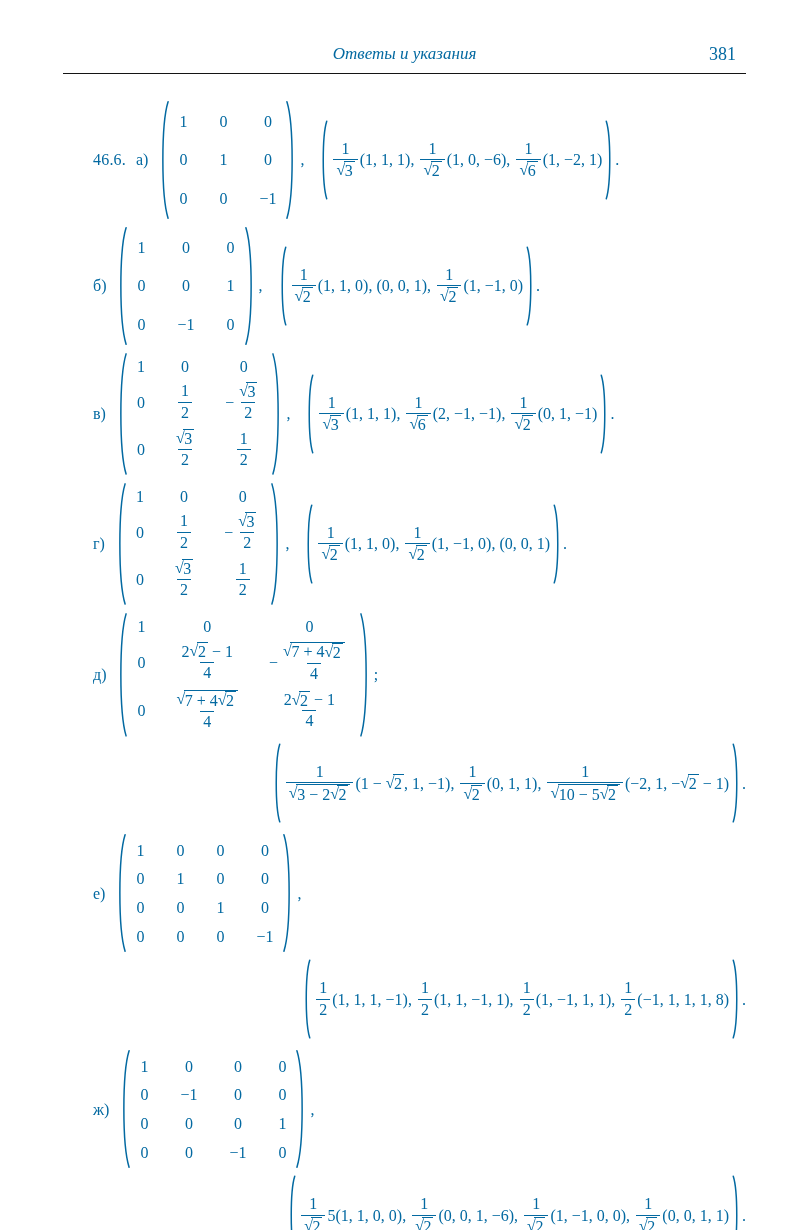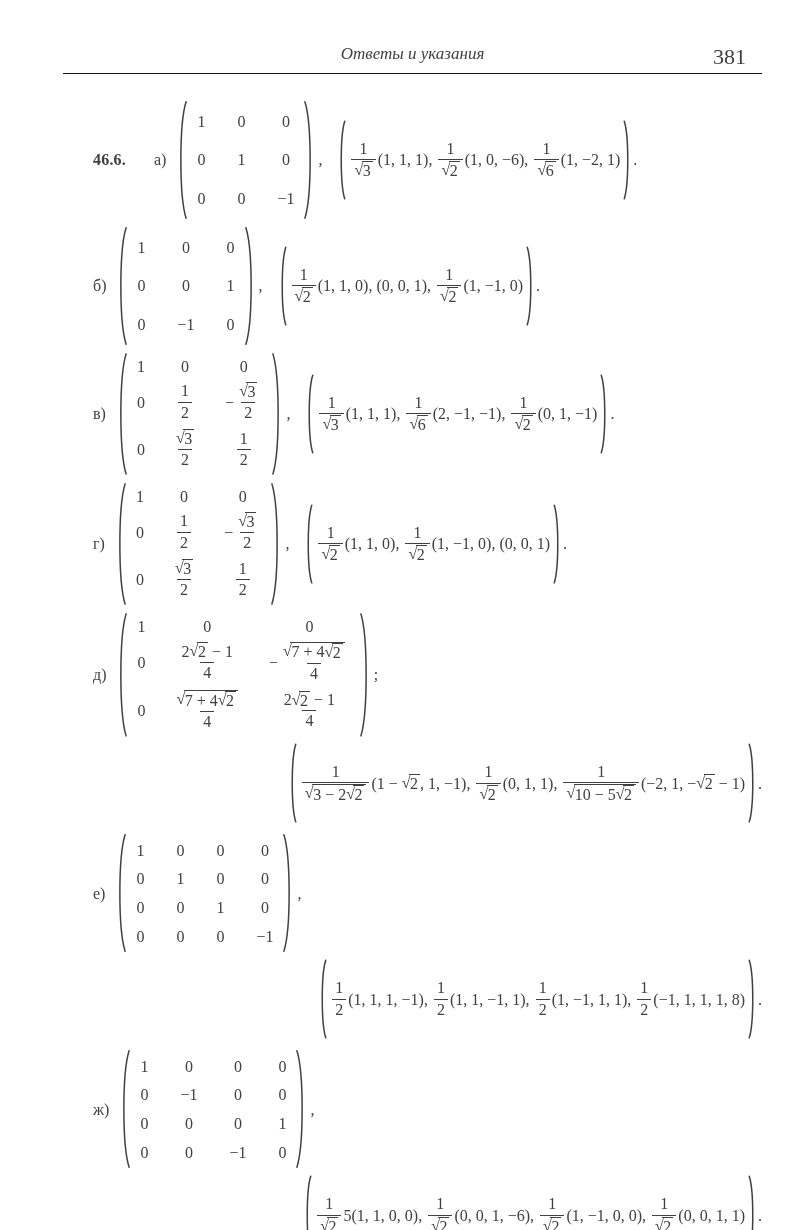--- a/index.html
+++ b/index.html
@@ -1,32 +1,32 @@
 <!DOCTYPE html>
 <html><head>
 <meta charset="utf-8">
 <style>
   * { margin:0; padding:0; box-sizing:border-box; }
   html,body { background:#ffffff; }
   .page{
-    position:relative; width:794px; height:1230px; background:#fff; color:#404040;
+    position:relative; width:794px; height:1230px; background:#fff; color:#0369a1;
     font-family:"Liberation Serif","DejaVu Serif",serif; font-size:16px; line-height:1.2;
-    padding:44px 32px 0 63px; overflow:hidden;
+    padding:44px 48px 0 63px; overflow:hidden;
   }
   
   .pagehead{ position:relative; height:24px; }
   .headtitle{ position:absolute; left:0; right:0; text-align:center; font-style:italic; font-size:17px; }
-  .pagenum{ position:absolute; right:16px; top:0; font-size:22px; }
+  .pagenum{ position:absolute; right:10px; top:0; font-size:18px; }
   .rule{ border:none; border-top:1.5px solid #141414; margin-top:5px; }
   main{ padding-top:20px; }
 
   
   .ansline{ display:flex; align-items:center; padding-left:30px; margin:6px 0; }
   .vecline{ display:flex; justify-content:flex-end; margin:2px 0 10px 0; }
-  .pref{ font-weight:bold; margin-right:28px; letter-spacing:0.2px; }
+  .pref{ font-weight:normal; margin-right:10px; letter-spacing:0.2px; }
   .lab{ margin-right:10px; }
   .sep{ margin-left:3px; }
 
   
   .mx{ display:inline-flex; align-items:stretch; }
   .bpw{ display:block; align-self:stretch; }
   .bpw svg{ display:block; width:100%; height:100%; }
   .mxg{ display:inline-grid; row-gap:5px; padding:5px 9px; justify-items:center; align-items:center; }
   .mxc{ display:inline-flex; align-items:center; justify-content:center; }
 

